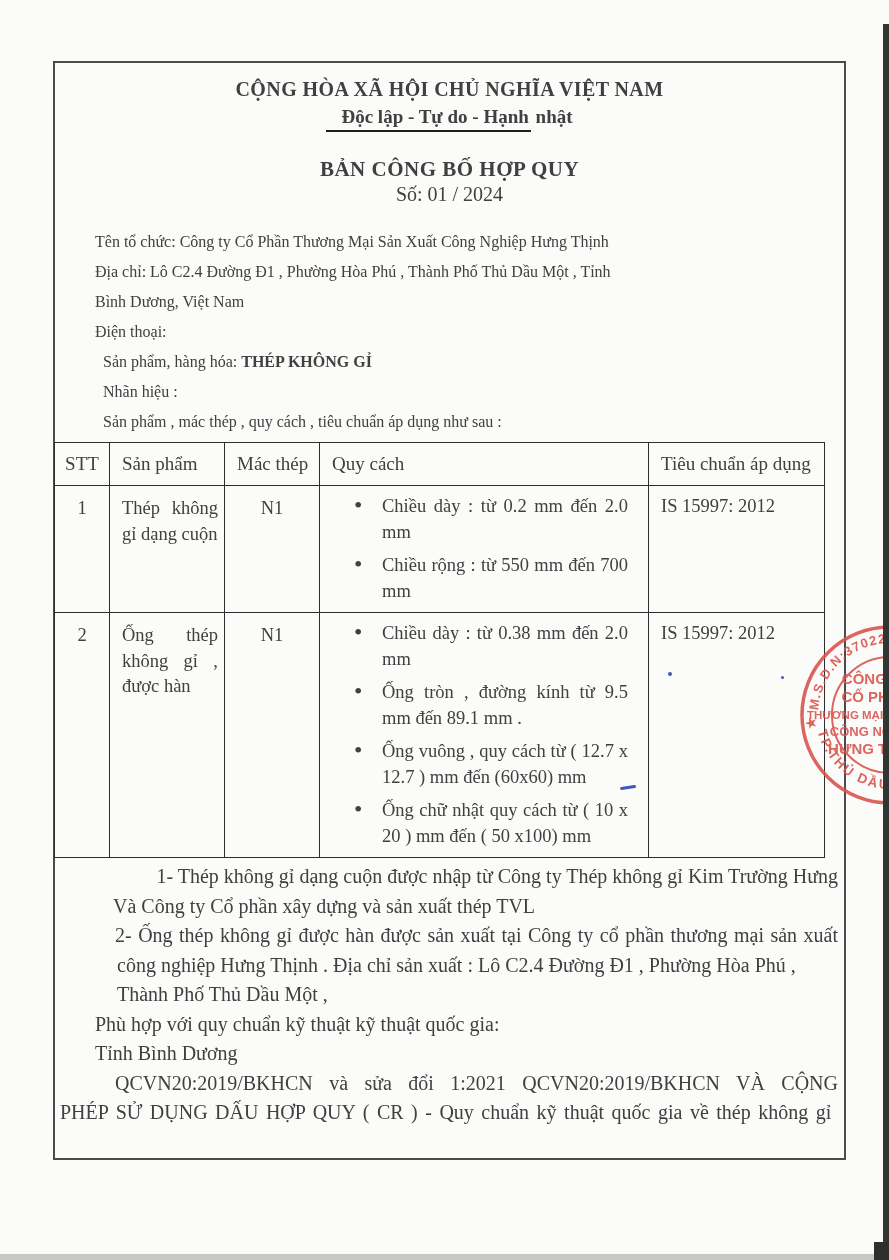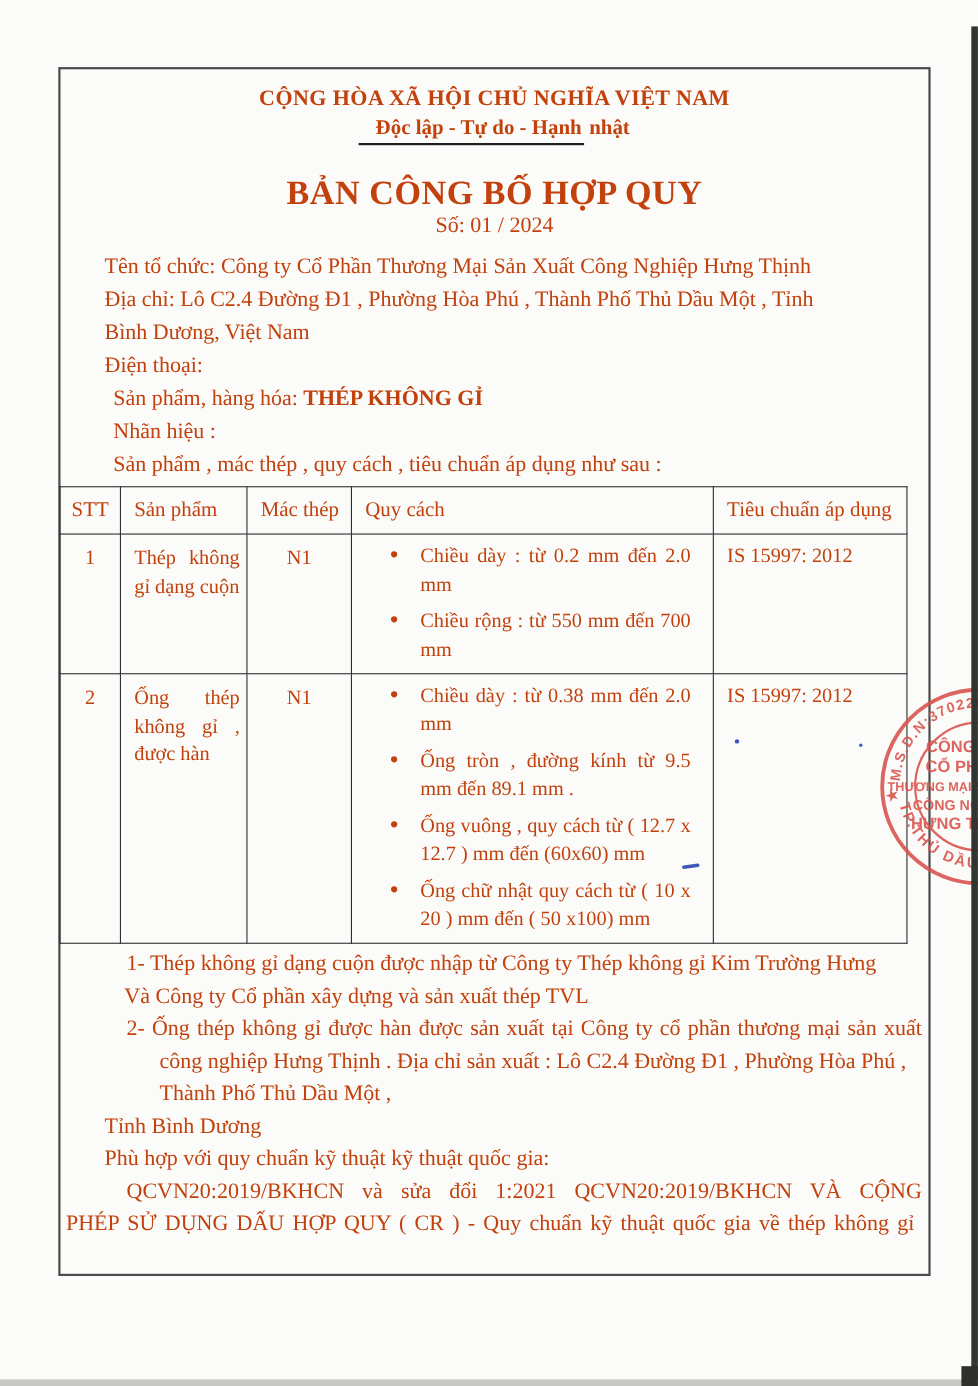--- a/index.html
+++ b/index.html
@@ -1,27 +1,27 @@
 <!DOCTYPE html>
 <html><head>
 <meta charset="utf-8">
 <style>
   html,body{margin:0;padding:0;}
   .page{position:relative;width:889px;height:1260px;background:#fbfbf9;overflow:hidden;
-        font-family:"Liberation Serif", serif;color:#c2410c;}
+        font-family:"Liberation Serif", serif;color:#404040;}
   .frame{position:absolute;left:53px;top:61px;width:789px;height:1095px;border:2px solid #4b4b4b;background:transparent;}
   
   .head{position:absolute;left:53px;top:78px;width:793px;text-align:center;}
   .nat-line1{font-size:20px;font-weight:bold;letter-spacing:.4px;}
   .nat-line2{margin-top:5px;font-size:19px;font-weight:bold;}
   .nat-line2 .ul{display:inline-block;border-bottom:2.5px solid #1f1f1f;padding:0 2px 2px 15px;}
-  .doc-title{margin-top:25px;font-size:31px;font-weight:bold;letter-spacing:.5px;}
+  .doc-title{margin-top:25px;font-size:21px;font-weight:bold;letter-spacing:.5px;}
   .doc-number{margin-top:1px;font-size:20px;}
   
-  .info{position:absolute;left:95px;top:227px;width:743px;font-size:20px;}
+  .info{position:absolute;left:95px;top:227px;width:743px;font-size:16px;}
   .info div{line-height:30px;}
   .indent{padding-left:8px;}
   .bold{font-weight:bold;}
   
   table.doc-table{position:absolute;left:54px;top:442px;width:770px;border-collapse:collapse;table-layout:fixed;
         font-size:18.5px;}
   .doc-table th,.doc-table td{border:1.5px solid #2e2e2e;vertical-align:top;padding:0;}
   .doc-table th{font-weight:normal;font-size:19px;text-align:left;padding:8px 6px 8px 12px;height:26px;vertical-align:middle;}
   .doc-table th.c, .doc-table td.c{text-align:center;padding-left:0;padding-right:0;}
   .doc-table td{line-height:25.5px;}
@@ -32,22 +32,22 @@
   .doc-table tr.r1{height:97px;}
   .doc-table tr.r2{height:234px;}
   ul.specs{margin:8px 0 0 0;padding:0 10px 0 62px;}
   ul.specs li{list-style:none;position:relative;margin:0 10px 8px 0;text-align:justify;}
   ul.specs li::before{content:"•";position:absolute;left:-28px;top:-1px;font-size:24px;line-height:25.5px;}
   
   .notes{position:absolute;left:95px;top:862px;width:743px;font-size:20px;}
   .notes div{line-height:29.5px;}
   .jl{text-align:justify;text-align-last:justify;-moz-text-align-last:justify;}
   .ml7{margin-left:18px;}
-  .ml20{margin-left:20px;}
-  .ml45{margin-left:50px;}
+  .ml20{margin-left:20px;text-align:right;}
+  .ml45{margin-left:22px;}
   .hang{margin-left:-35px;word-spacing:2.5px;}
   
   .stamp{position:absolute;left:770px;top:585px;opacity:.88;}
   .stamp text{font-family:"Liberation Sans", sans-serif;font-weight:bold;}
   
   .edge-right{position:absolute;left:883px;top:24px;width:6px;height:1236px;background:#313632;}
   .edge-bottom{position:absolute;left:0;top:1254px;width:889px;height:6px;background:#c8c8c5;}
   .edge-corner{position:absolute;left:874px;top:1242px;width:15px;height:18px;background:#2f2f2d;}
   .ink{position:absolute;background:#4157b8;border-radius:50%;}
   .ink.dash{border-radius:2px;transform:rotate(-8deg);}
@@ -122,22 +122,22 @@
       </tr>
     </tbody>
   </table>
 
   <div class="notes">
     <div class="ml20">1- Thép không gỉ dạng cuộn được nhập từ Công ty Thép không gỉ Kim Trường Hưng</div>
     <div class="ml7">Và Công ty Cổ phần xây dựng và sản xuất thép TVL</div>
     <div class="ml20 jl">2- Ống thép không gỉ được hàn được sản xuất tại Công ty cổ phần thương mại sản xuất</div>
     <div class="ml45">công nghiệp Hưng Thịnh . Địa chỉ sản xuất : Lô C2.4 Đường Đ1 , Phường Hòa Phú ,</div>
     <div class="ml45">Thành Phố Thủ Dầu Một ,</div>
+    <div>Phù hợp với quy chuẩn kỹ thuật kỹ thuật quốc gia:</div>
     <div>Tỉnh Bình Dương</div>
-    <div>Phù hợp với quy chuẩn kỹ thuật kỹ thuật quốc gia:</div>
     <div class="ml20 jl">QCVN20:2019/BKHCN và sửa đổi 1:2021 QCVN20:2019/BKHCN VÀ CỘNG</div>
     <div class="hang">PHÉP SỬ DỤNG DẤU HỢP QUY ( CR ) -  Quy chuẩn kỹ thuật quốc gia về thép không gỉ</div>
   </div>
 
   <svg class="stamp" width="240" height="270" viewBox="0 0 240 270" xmlns="http://www.w3.org/2000/svg">
     <g stroke="#d8524a" fill="none">
       <circle cx="120" cy="130" r="88" stroke-width="3.5"></circle>
       <circle cx="120" cy="130" r="58" stroke-width="2"></circle>
     </g>
     <defs>

